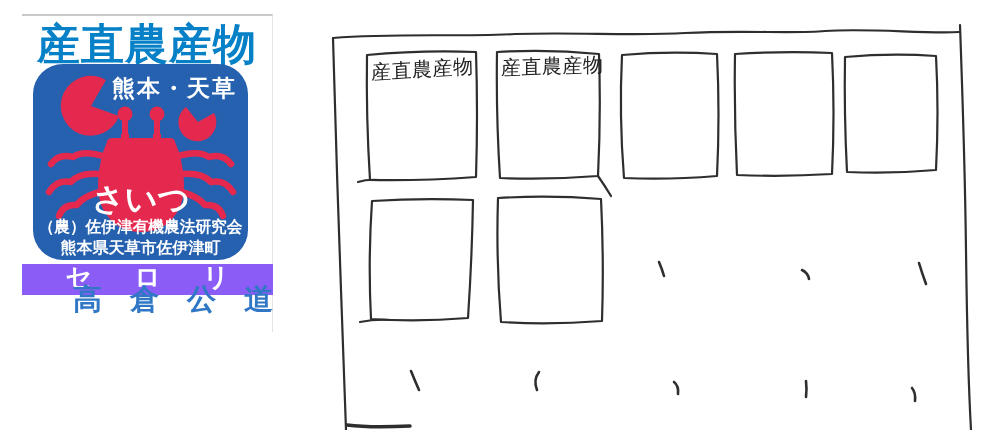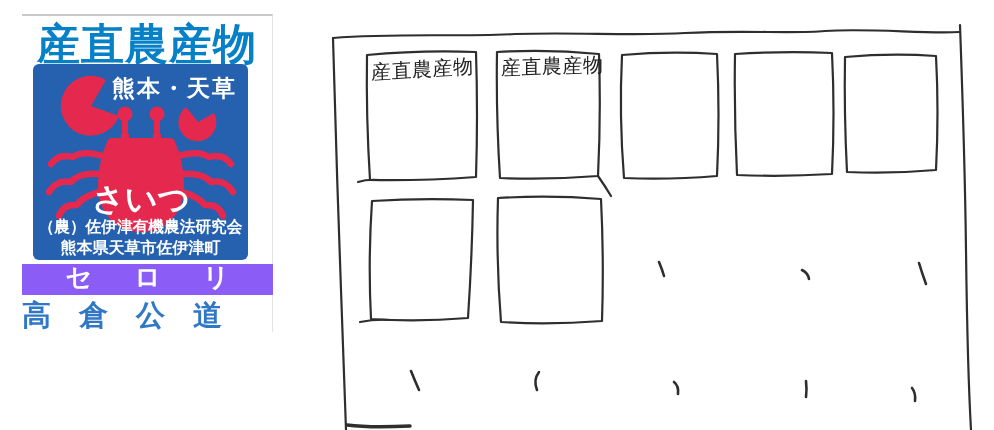--- a/index.html
+++ b/index.html
@@ -15,21 +15,21 @@
     border-top:2px solid #c9c9c9;
     border-right:1px solid #e3e3e3;
   }
   .label-heading {
     position:absolute; top:7px; left:0; width:100%;
     text-align:center; font-weight:bold; font-size:43px; line-height:1;
     letter-spacing:1px; color:#0680c6;
   }
   .emblem-panel {
     position:absolute; left:11px; top:48px; width:215px; height:196px;
-    background:#2561ae; border-radius:6px;
+    background:#2561ae; border-radius:30px;
   }
   .region-text {
     position:absolute; top:9px; right:11px;
     color:#ffffff; font-weight:bold; font-size:23px; letter-spacing:2px;
     z-index:3;
   }
   .crab-svg { position:absolute; inset:0; width:100%; height:100%; z-index:1; }
   .crab-text { font-family:"DejaVu Sans", sans-serif; }
   .org-lines {
     position:absolute; bottom:2px; left:0; width:100%; text-align:center;
@@ -40,22 +40,22 @@
 
   .product-banner {
     position:absolute; left:0; top:248px; width:251px; height:31px;
     background:#8b5cf6; display:flex; justify-content:center;
   }
   .product-banner span {
     color:#ffffff; font-weight:bold; font-size:26px;
     letter-spacing:42px; margin-right:-42px; line-height:1;
   }
   .producer-name {
-    position:absolute; left:0; top:285px; width:251px;
-    display:flex; align-items:center; justify-content:flex-start;
+    position:absolute; left:0; top:269px; width:251px;
+    display:flex; align-items:center; justify-content:flex-end;
   }
   .producer-name span {
     color:#3077c6; font-weight:bold; font-size:29px;
     letter-spacing:28px; margin-right:-28px; line-height:1;
   }
 
   
   .sketch { position:absolute; left:325px; top:0; width:669px; height:430px; }
   .sketch svg { position:absolute; inset:0; }
   .hw {

